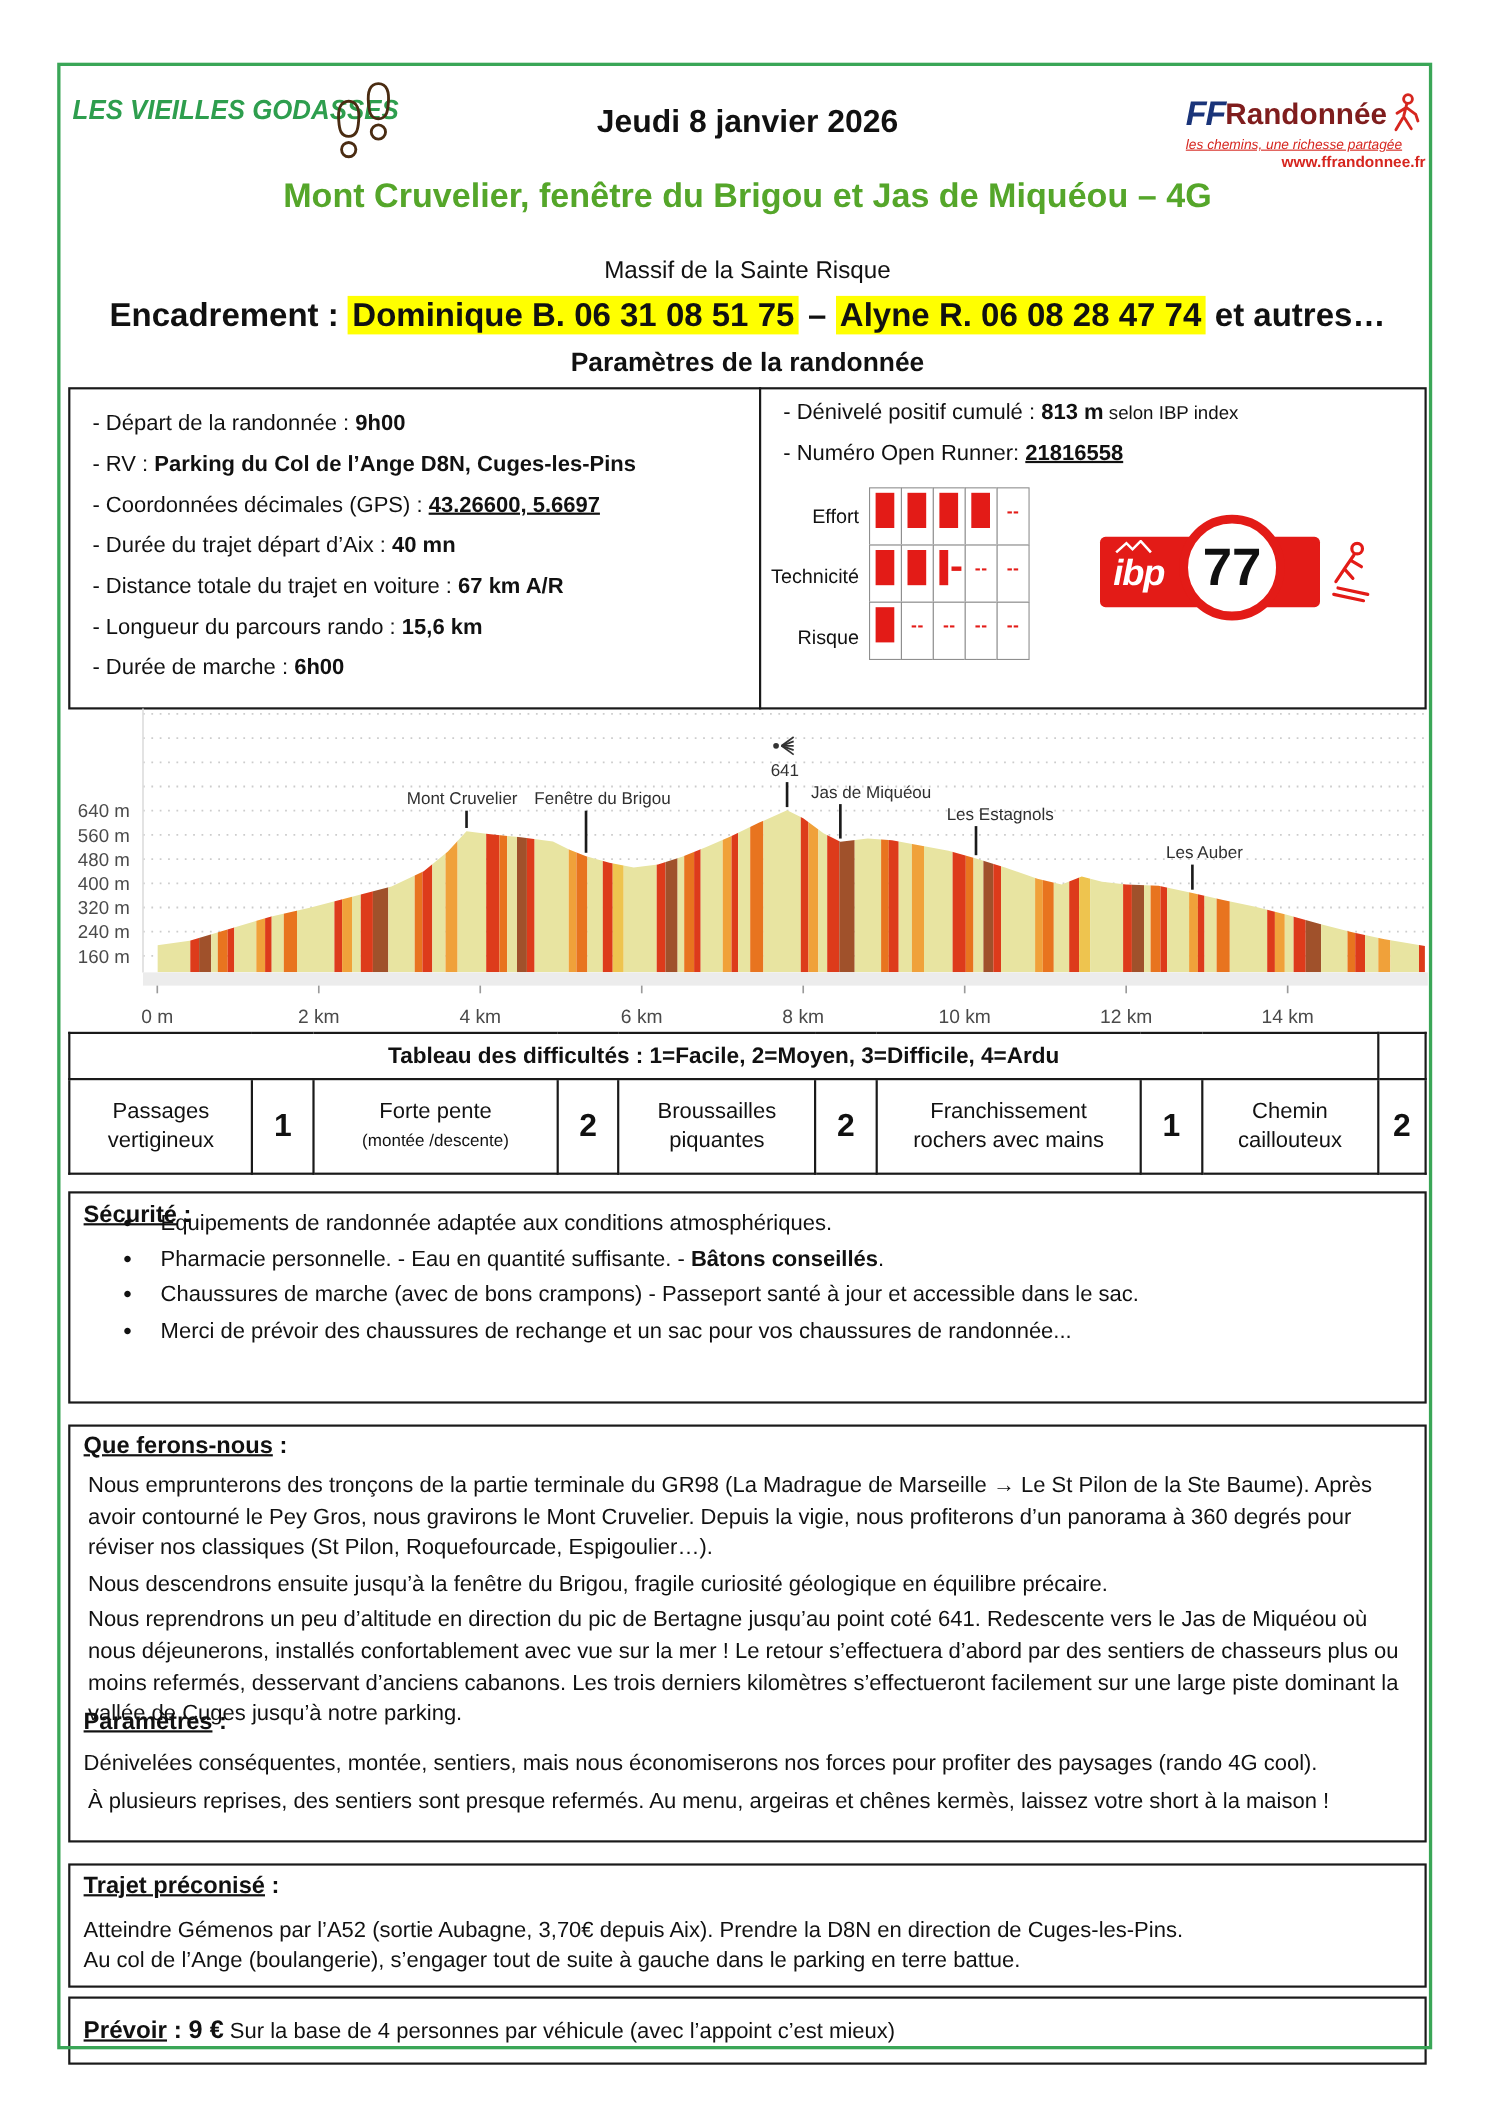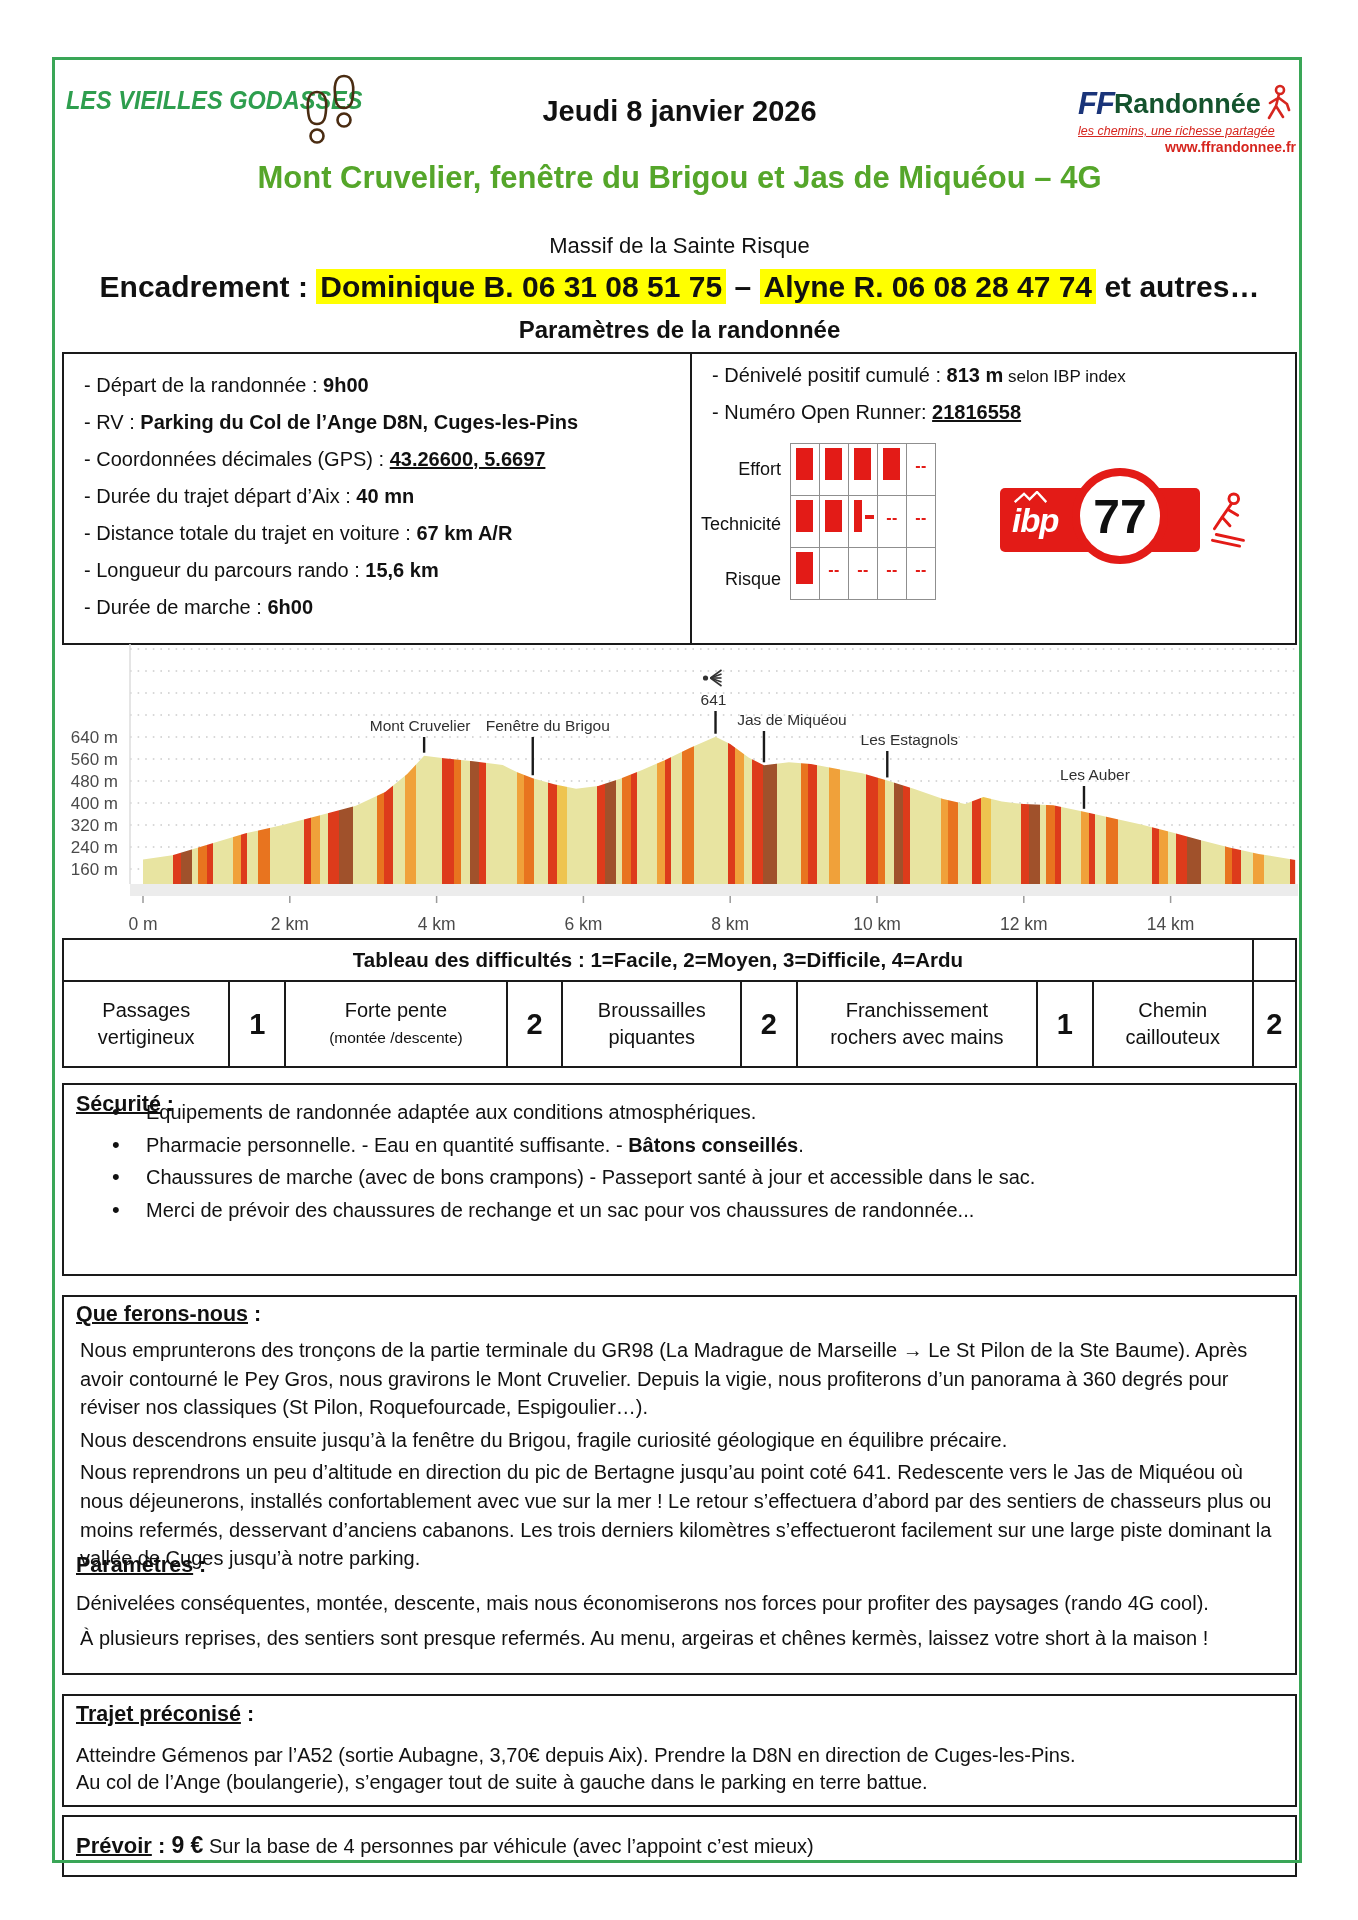--- a/index.html
+++ b/index.html
@@ -9,21 +9,21 @@
         border:3px solid #3aa657;z-index:40;pointer-events:none;}
   .cline{position:absolute;left:62px;width:1235px;text-align:center;}
   
   .club{position:absolute;left:66px;top:86px;font-style:italic;font-weight:800;font-size:25px;
         color:#2e9e4e;transform:scaleX(.94);transform-origin:left;white-space:nowrap;}
   .boots{position:absolute;left:304px;top:72px;width:54px;height:86px;}
   .date{top:95px;font-size:29px;font-weight:bold;}
   .ffr{position:absolute;left:1078px;top:84px;width:218px;}
   .ffr-row1{display:flex;align-items:center;}
   .ffr-ff{color:#1a3479;font-weight:800;font-style:italic;font-size:31px;letter-spacing:-1px;}
-  .ffr-name{color:#14532d;font-weight:800;font-size:27px;}
+  .ffr-name{color:#7f1d1d;font-weight:800;font-size:27px;}
   .ffr-walker{width:30px;height:40px;margin-left:2px;}
   .ffr-tag{color:#d6261f;font-style:italic;font-size:12.5px;text-decoration:underline;margin-top:0;}
   .ffr-url{color:#d6261f;font-weight:bold;font-size:14px;text-align:right;margin-top:1px;}
   .title{top:160px;font-size:31px;font-weight:bold;color:#55a62a;}
   .subtitle{top:233px;font-size:22px;}
   .encadrement{top:270px;font-size:30px;font-weight:bold;}
   .hl{background:#ffff00;padding:1px 4px;}
   .pheading{top:316px;font-size:24px;font-weight:bold;}
   
   .box{position:absolute;border:2px solid #1a1a1a;}
@@ -423,21 +423,21 @@
   </ul>
 
   <div class="box qbox"></div>
   <div class="q-h"><span class="u">Que ferons-nous</span><span> :</span></div>
   <div class="q-paras">
     <p>Nous emprunterons des tronçons de la partie terminale du GR98 (La Madrague de Marseille → Le St Pilon de la Ste Baume). Après avoir contourné le Pey Gros, nous gravirons le Mont Cruvelier. Depuis la vigie, nous profiterons d’un panorama à 360 degrés pour réviser nos classiques (St Pilon, Roquefourcade, Espigoulier…).</p>
     <p>Nous descendrons ensuite jusqu’à la fenêtre du Brigou, fragile curiosité géologique en équilibre précaire.</p>
     <p>Nous reprendrons un peu d’altitude en direction du pic de Bertagne jusqu’au point coté 641. Redescente vers le Jas de Miquéou où nous déjeunerons, installés confortablement avec vue sur la mer ! Le retour s’effectuera d’abord par des sentiers de chasseurs plus ou moins refermés, desservant d’anciens cabanons. Les trois derniers kilomètres s’effectueront facilement sur une large piste dominant la vallée de Cuges jusqu’à notre parking.</p>
   </div>
   <div class="d-h"><span class="u">Paramètres</span><span> :</span></div>
-  <div class="d-p1">Dénivelées conséquentes, montée, descente, mais nous économiserons nos forces pour profiter des paysages (rando 4G cool).</div>
+  <div class="d-p1">Dénivelées conséquentes, montée, sentiers, mais nous économiserons nos forces pour profiter des paysages (rando 4G cool).</div>
   <div class="d-p2">À plusieurs reprises, des sentiers sont presque refermés. Au menu, argeiras et chênes kermès, laissez votre short à la maison !</div>
 
   <div class="box tbox"></div>
   <div class="t-h"><span class="u">Trajet préconisé</span><span> :</span></div>
   <div class="t-lines">
     <div>Atteindre Gémenos par l’A52 (sortie Aubagne, 3,70€ depuis Aix). Prendre la D8N en direction de Cuges-les-Pins.</div>
     <div>Au col de l’Ange (boulangerie), s’engager tout de suite à gauche dans le parking en terre battue.</div>
   </div>
 
   <div class="box vbox"></div>

